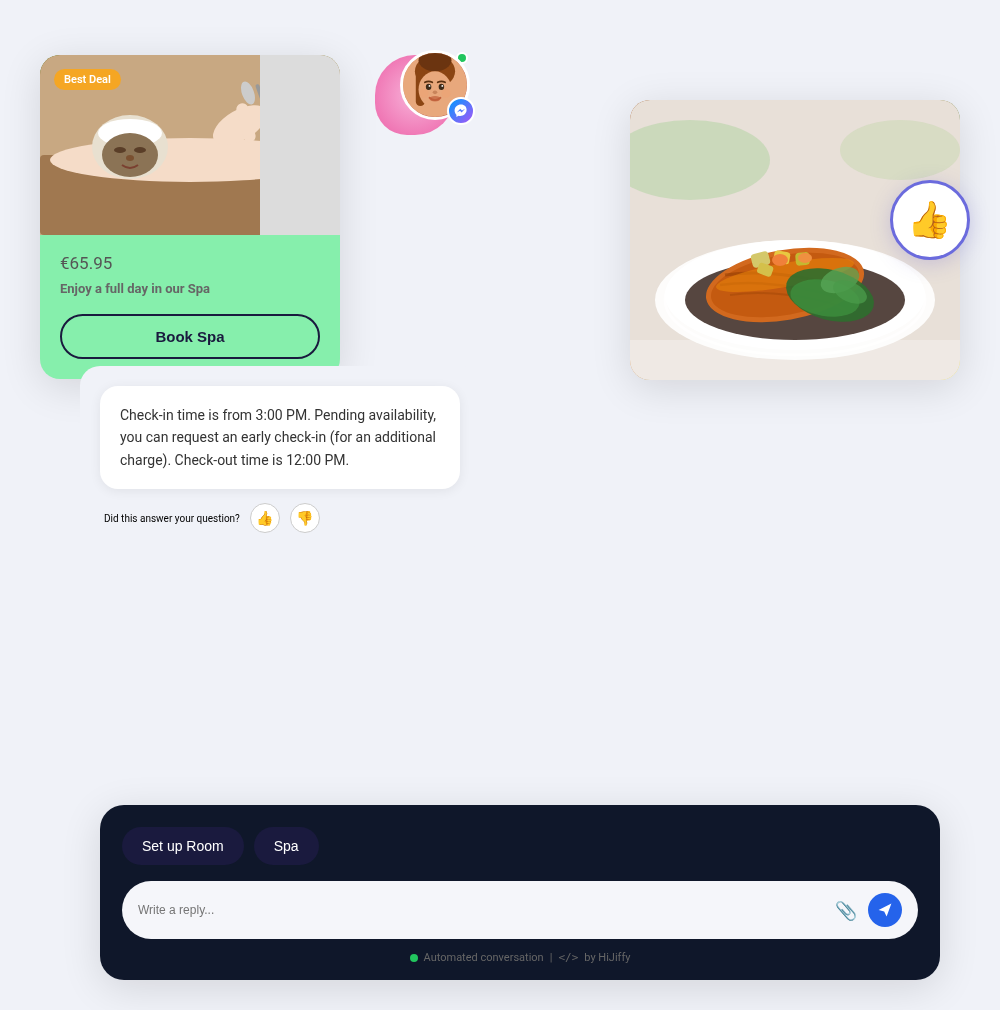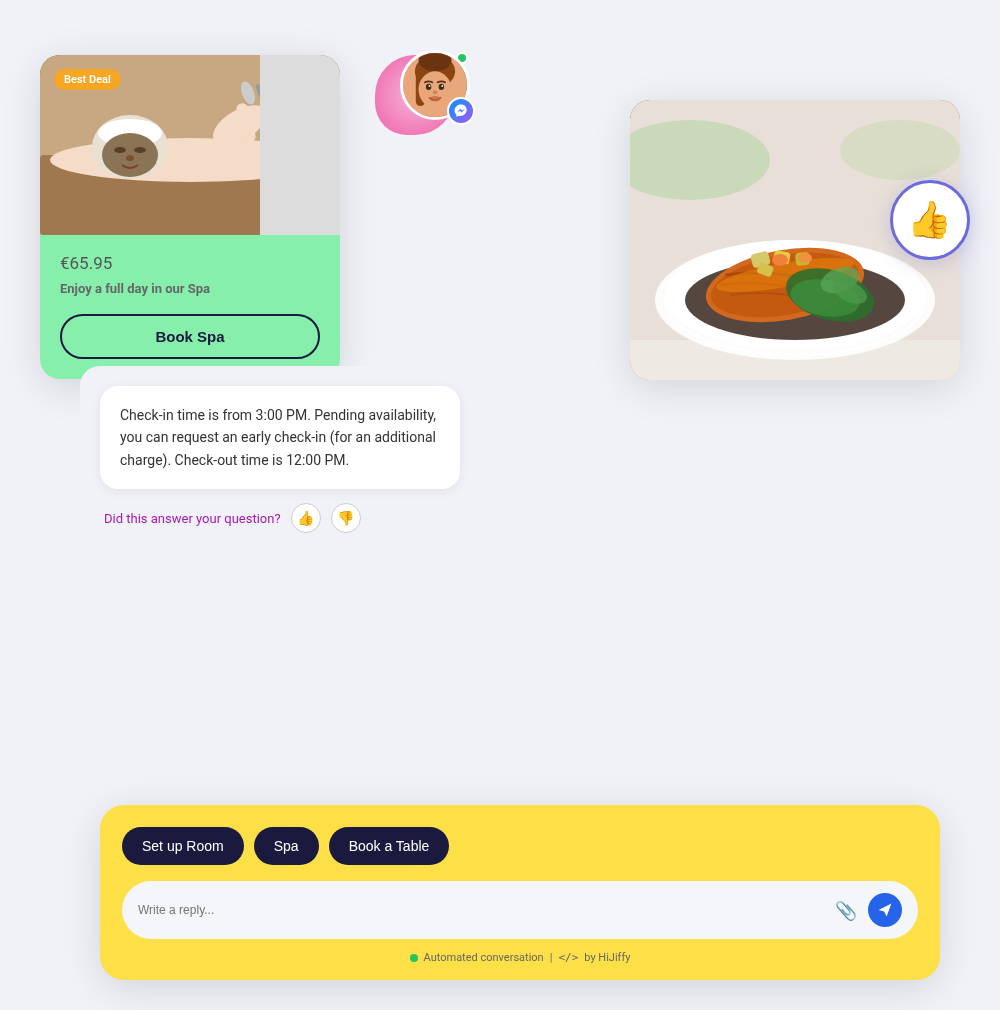--- a/index.html
+++ b/index.html
@@ -127,22 +127,22 @@
       margin-bottom: 14px;
     }
     .feedback-row {
       display: flex;
       align-items: center;
       gap: 10px;
       padding-left: 4px;
       margin-bottom: 0;
     }
     .feedback-label {
-      font-size: 13px;
-      color: #a21caf;
+      font-size: 10px;
+      color: #000000;
       text-align: right;
     }
     .feedback-btn {
       width: 30px;
       height: 30px;
       border-radius: 50%;
       border: 1.5px solid #ccc;
       background: #fff;
       display: flex;
       align-items: center;
@@ -151,21 +151,21 @@
       cursor: pointer;
       color: #555;
     }
 
     
     .main-chat-panel {
       position: absolute;
       bottom: 30px;
       left: 100px;
       right: 60px;
-      background: #fde047;
+      background: #0f172a;
       border-radius: 24px;
       box-shadow: 0 8px 40px rgba(0,0,0,0.12);
       padding: 22px 22px 16px;
       z-index: 4;
     }
     .quick-actions {
       display: flex;
       gap: 10px;
       margin-bottom: 16px;
     }
@@ -460,21 +460,20 @@
     <span class="feedback-label">Did this answer your question?</span>
     <button class="feedback-btn">👍</button>
     <button class="feedback-btn">👎</button>
   </div>
 </div>
 
 <div class="main-chat-panel">
   <div class="quick-actions">
     <button class="quick-btn">Set up Room</button>
     <button class="quick-btn">Spa</button>
-    <button class="quick-btn">Book a Table</button>
   </div>
   <div class="chat-input-row">
     <input class="chat-input" type="text" placeholder="Write a reply..." style="">
     <span class="attach-icon">📎</span>
     <button class="send-btn">
       <svg viewBox="0 0 20 20" width="16" height="16" fill="white">
         <path d="M2 10l16-8-6 16-3-6-7-2z"></path>
       </svg>
     </button>
   </div>

